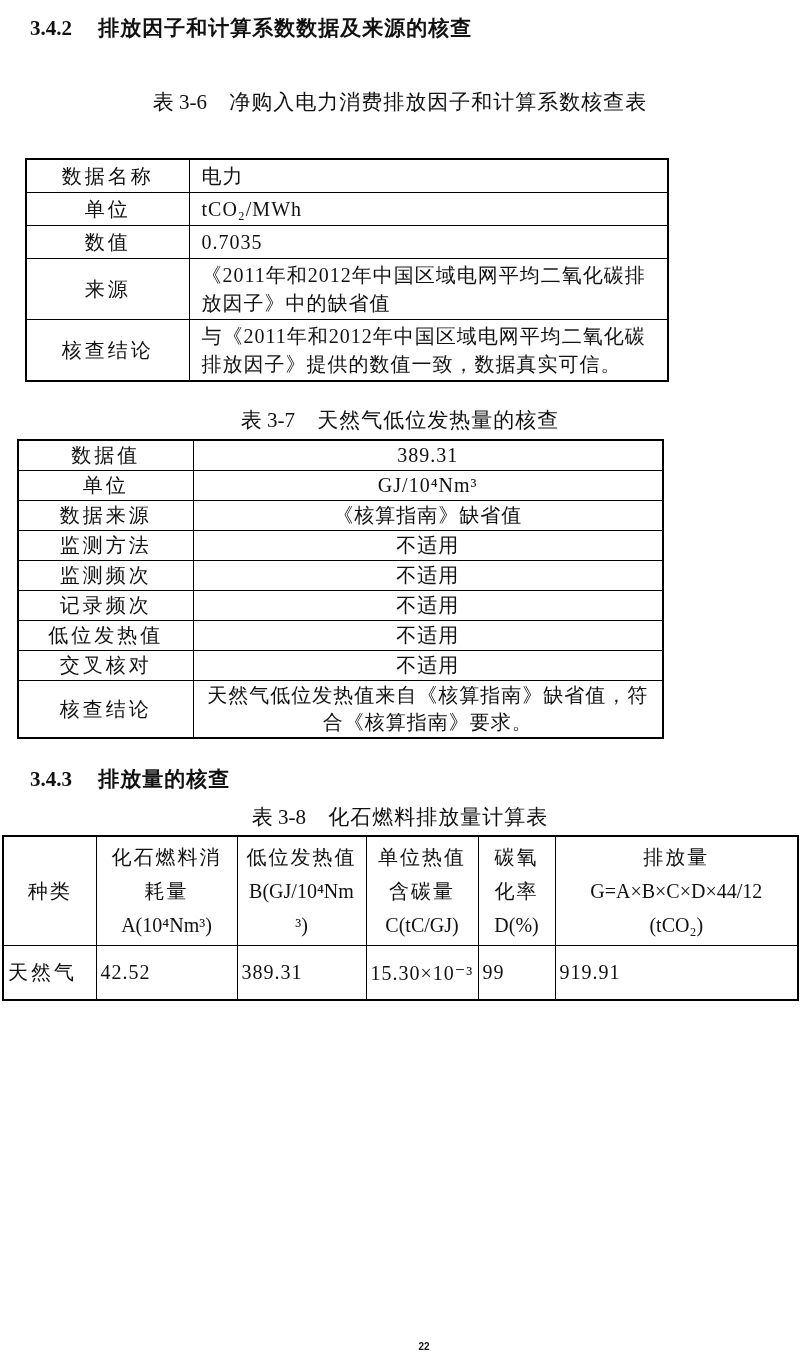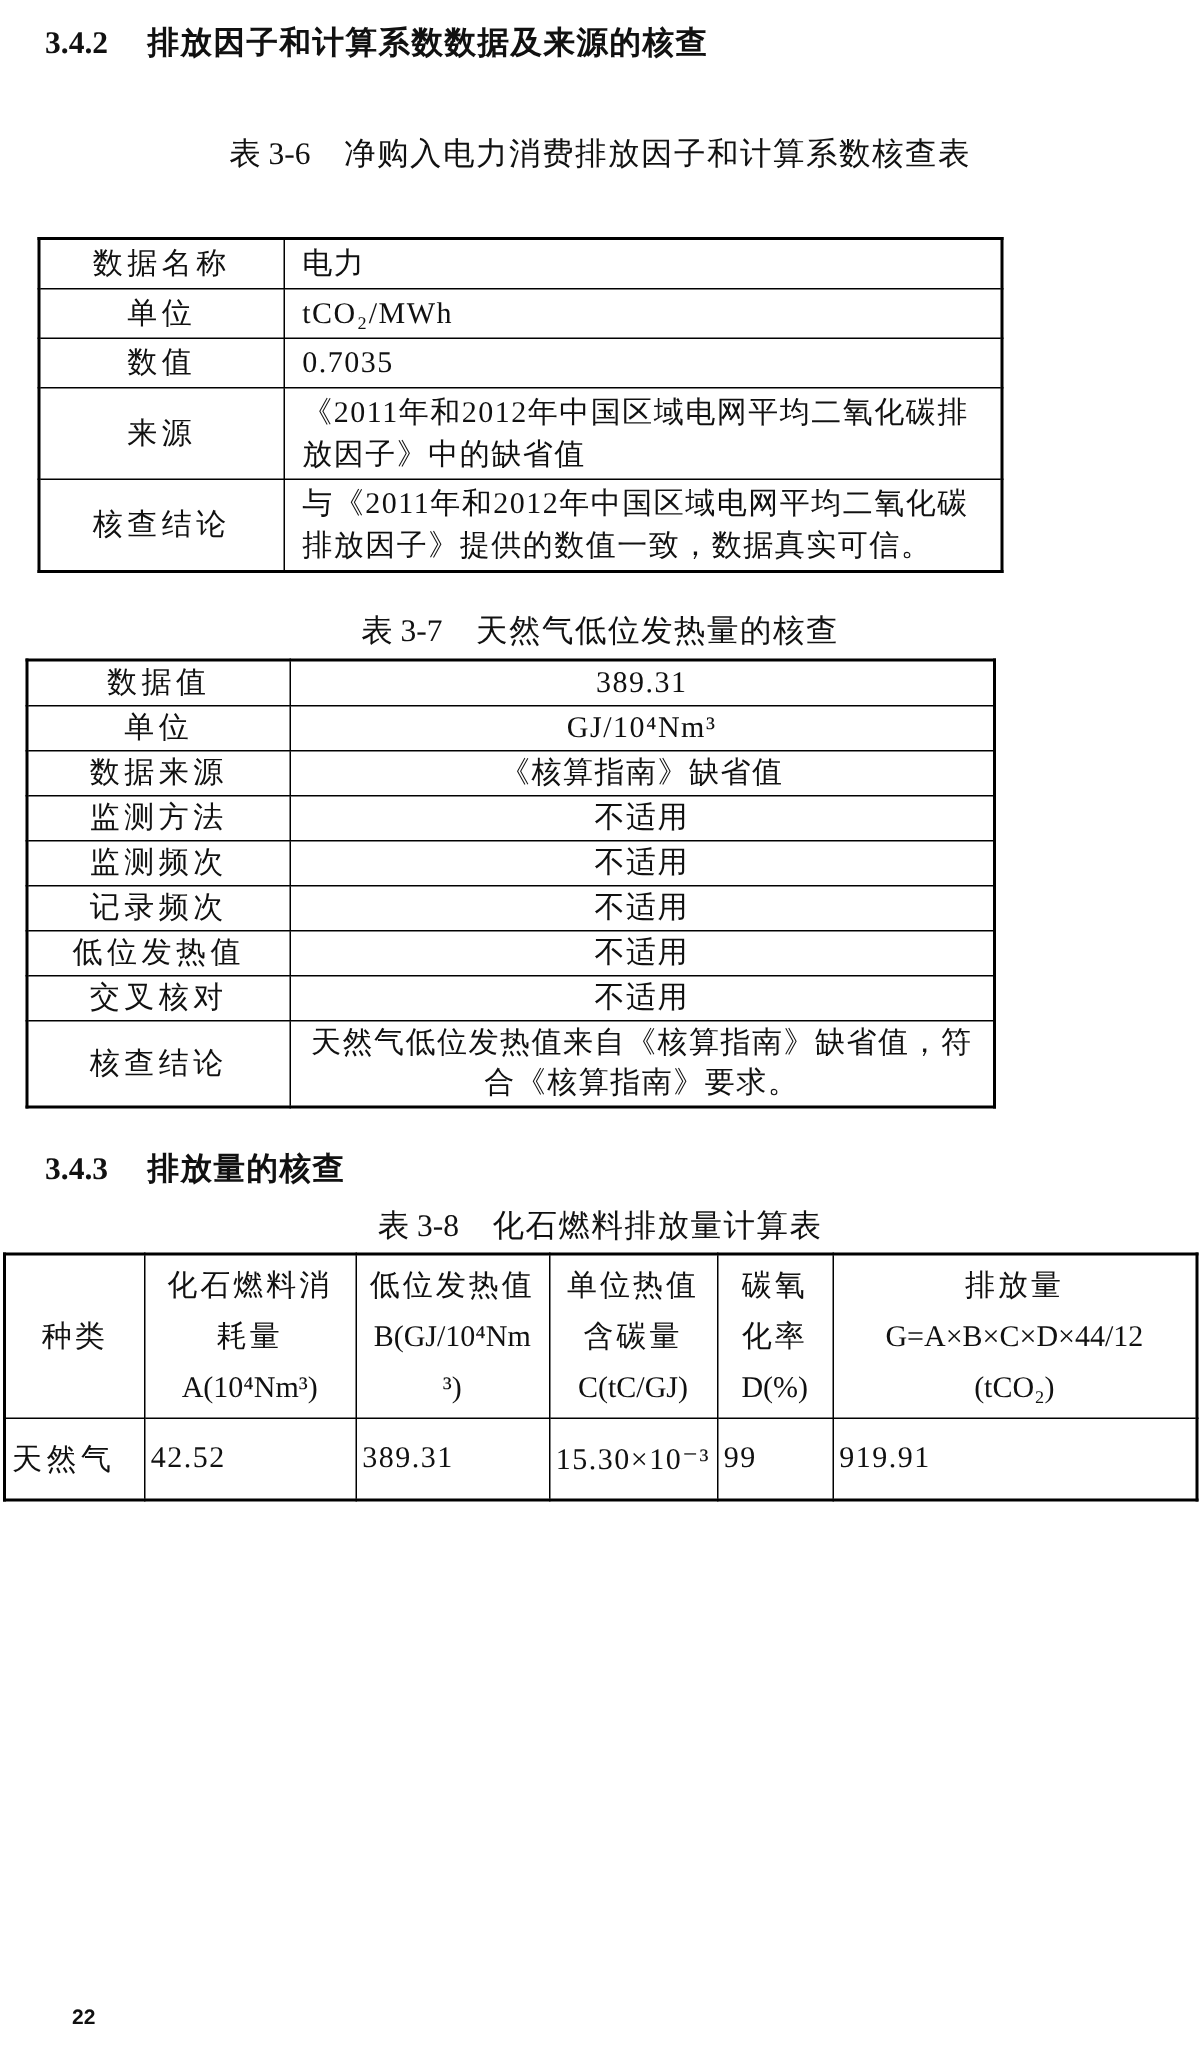--- a/index.html
+++ b/index.html
@@ -83,22 +83,22 @@
   .t38 td {
     padding: 13px 4px;
     letter-spacing: 1px;
   }
   .t38 td.species { letter-spacing: 3px; }
 
   
   .page-number {
     position: absolute;
     left: 0; right: 0; bottom: 11px;
-    text-align: left;
-    font-size: 14px;
+    text-align: center;
+    font-size: 10px;
     font-weight: 700;
     font-family: "Liberation Sans", "DejaVu Sans", sans-serif;
     padding-left: 48px;
   }
 </style>
 </head>
 <body>
 
 <div class="page">
 

